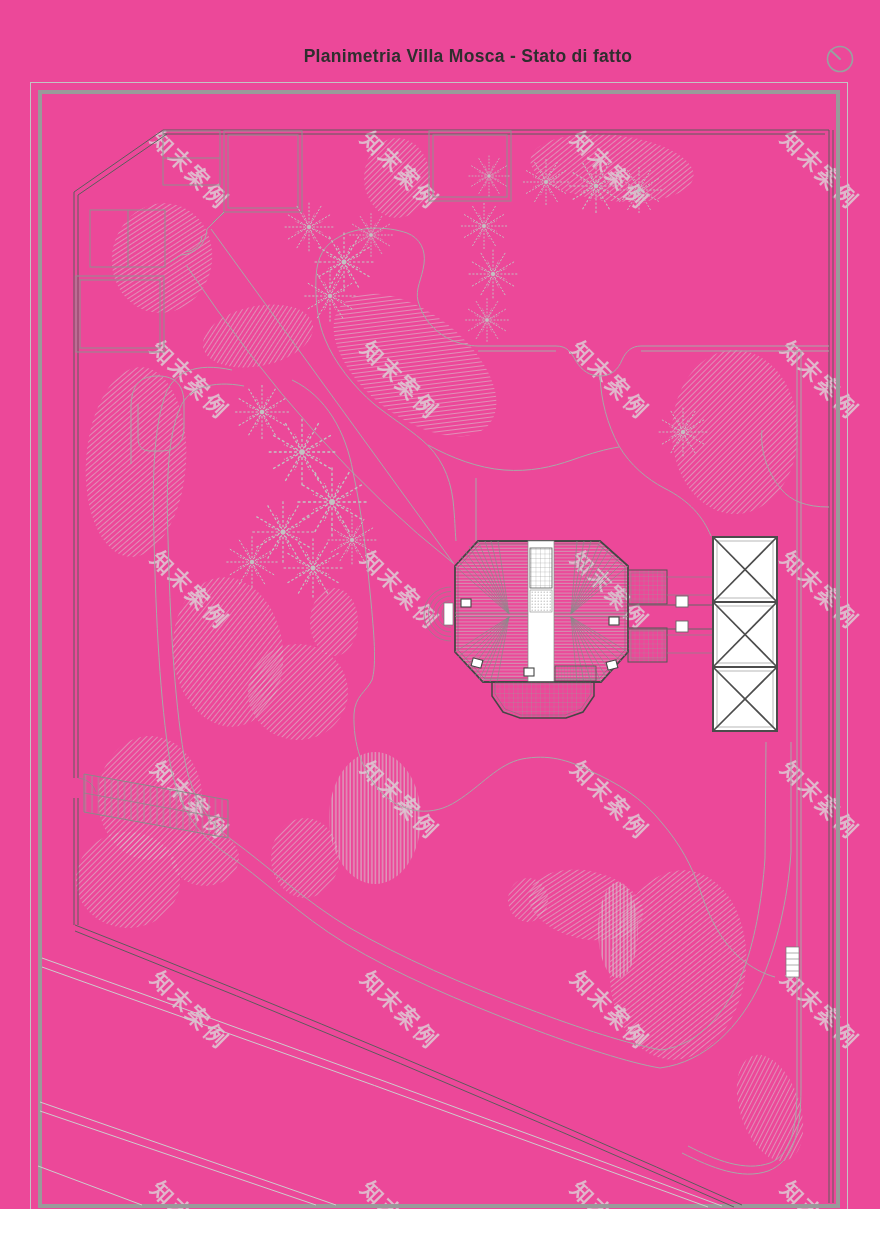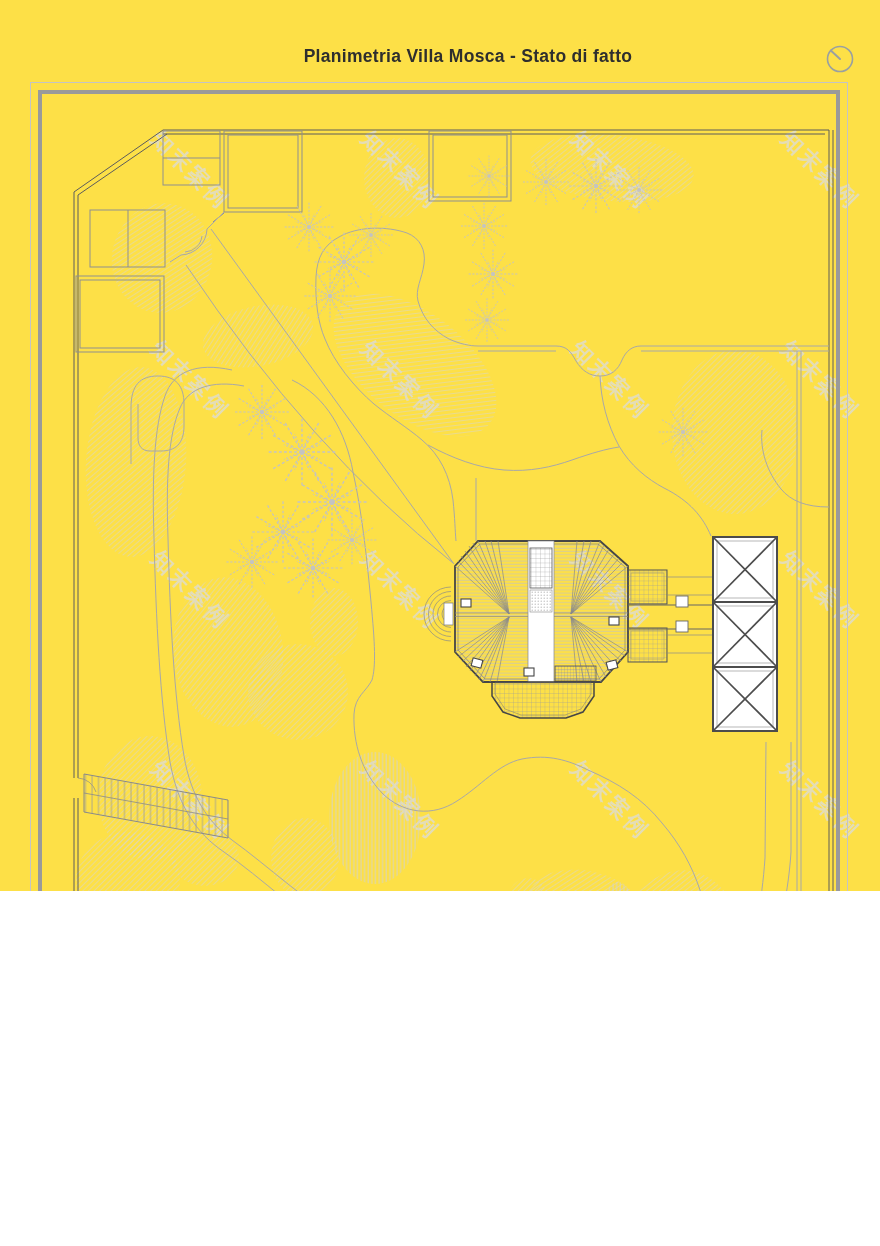--- a/index.html
+++ b/index.html
@@ -1,21 +1,21 @@
 <!DOCTYPE html>
 <html style="--frame-outer: #c4c4c4; --frame-inner: #9a9a9a; --boundary: #5c5c5c; --building: #464646; --path: #a8a8a8; --road: #cdcdcd; --hatch: #d6d6d6; --tree: #c3c3c3; --title: #2e2e2e; --icon: #9aa0a0; --wm: #dcdcdc;"><head>
 <meta charset="utf-8">
 <style>
   :root{
     --frame-outer:#c4c4c4; --frame-inner:#9a9a9a; --boundary:#5c5c5c;
     --building:#464646; --path:#a8a8a8; --road:#cdcdcd; --hatch:#d6d6d6;
     --tree:#c3c3c3; --title:#2e2e2e; --icon:#9aa0a0; --wm:#dcdcdc;
   }
   html,body{margin:0;padding:0;background:#fff;}
-  .page{position:relative;width:880px;height:891px;background:#fde047;overflow:hidden;
+  .page{position:relative;width:880px;height:1209px;background:#ec4899;overflow:hidden;
         font-family:"Liberation Sans","DejaVu Sans",sans-serif;}
   .title{position:absolute;top:46px;left:0;width:100%;text-align:center;
          transform:translateX(28px);font-size:17.5px;font-weight:bold;
          letter-spacing:.3px;color:var(--title);}
   .clock{position:absolute;top:43px;right:24px;width:32px;height:32px;}
   .plan-svg{position:absolute;left:0;top:0;}
   .ln-boundary{stroke:var(--boundary);stroke-width:1;fill:none;}
   .ln-bld{stroke:#8f8f8f;stroke-width:1;fill:none;}
   .ln-path{stroke:var(--path);stroke-width:1;fill:none;}
   .ln-road{stroke:var(--road);stroke-width:1;fill:none;}

